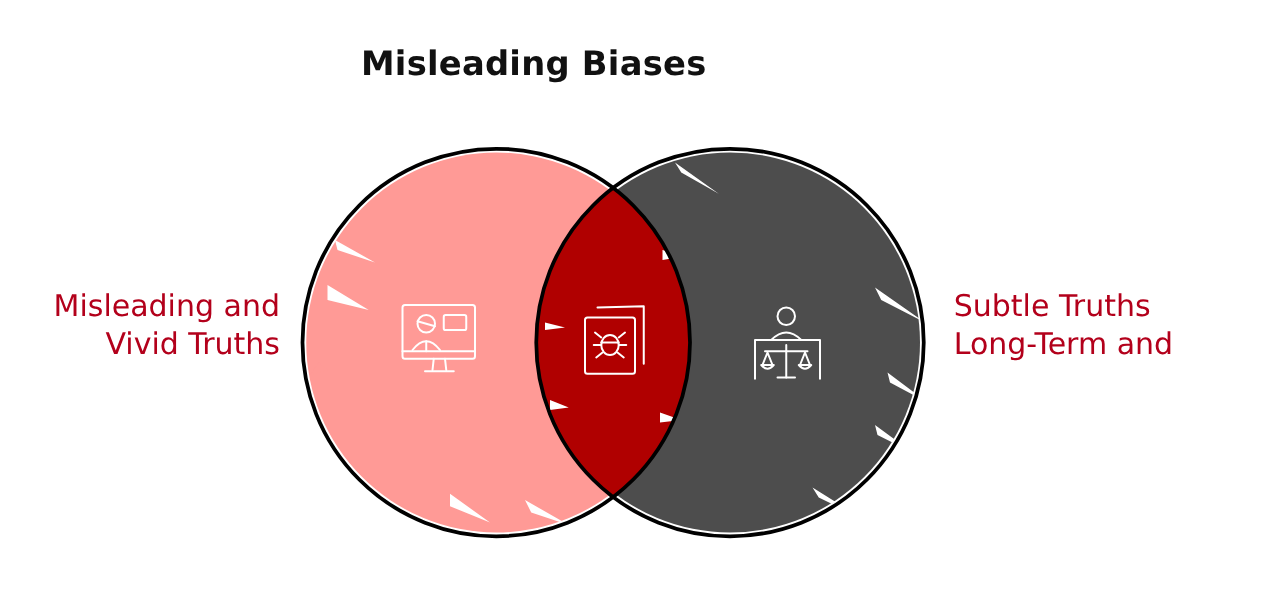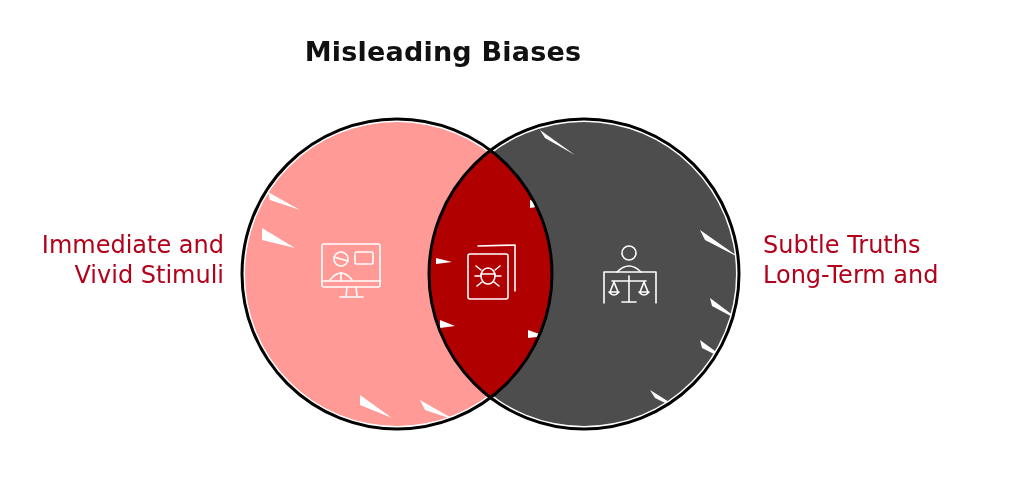--- a/index.html
+++ b/index.html
@@ -1,30 +1,30 @@
 <!DOCTYPE html>
 <html><head>
 <meta charset="utf-8">
 <style>
   html, body { margin: 0; padding: 0; background: #ffffff; }
   body { width: 1024px; height: 479px; position: relative; overflow: hidden; font-family: "DejaVu Sans", sans-serif; }
-  .title { position: absolute; left: 0; width: 854px; top: 36px; text-align: center; font-size: 27px; font-weight: bold; color: #111111; letter-spacing: 0.2px; padding-left: 16px; }
+  .title { position: absolute; left: 0; width: 854px; top: 36px; text-align: center; font-size: 27px; font-weight: bold; color: #111111; letter-spacing: 0.2px; }
   .label { position: absolute; font-size: 24px; line-height: 30px; color: #b3001b; }
   .label-left { right: 800px; top: 230px; text-align: right; }
   .label-right { left: 763px; top: 230px; text-align: left; }
   svg.venn { position: absolute; left: 0; top: 0; }
 </style>
 </head>
 <body>
 
 <div class="title">Misleading Biases</div>
 
 <div class="label label-left">
-  <div>Immediate and</div>
-  <div>Vivid Stimuli</div>
+  <div>Misleading and</div>
+  <div>Vivid Truths</div>
 </div>
 
 <div class="label label-right">
   <div>Subtle Truths</div>
   <div>Long-Term and</div>
 </div>
 
 <svg class="venn" width="1024" height="479" viewBox="0 0 1024 479">
   <defs>
     <clipPath id="clipL">

